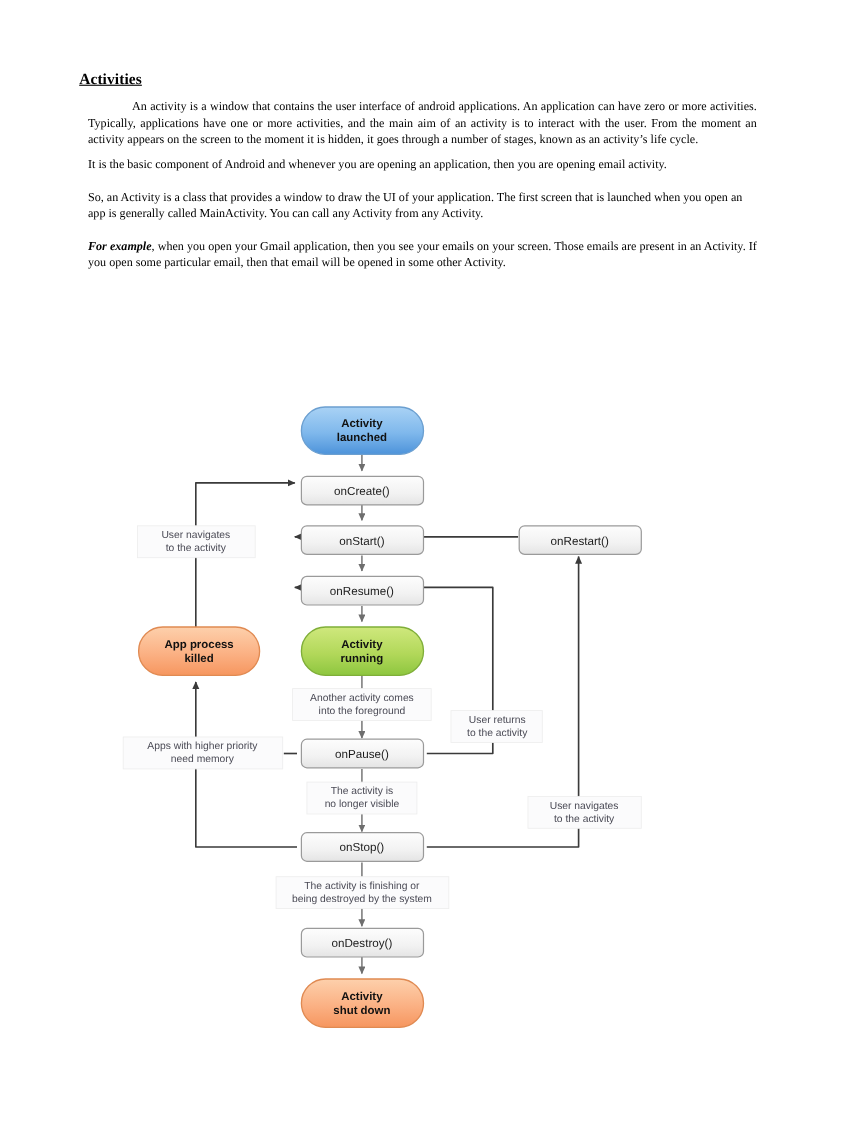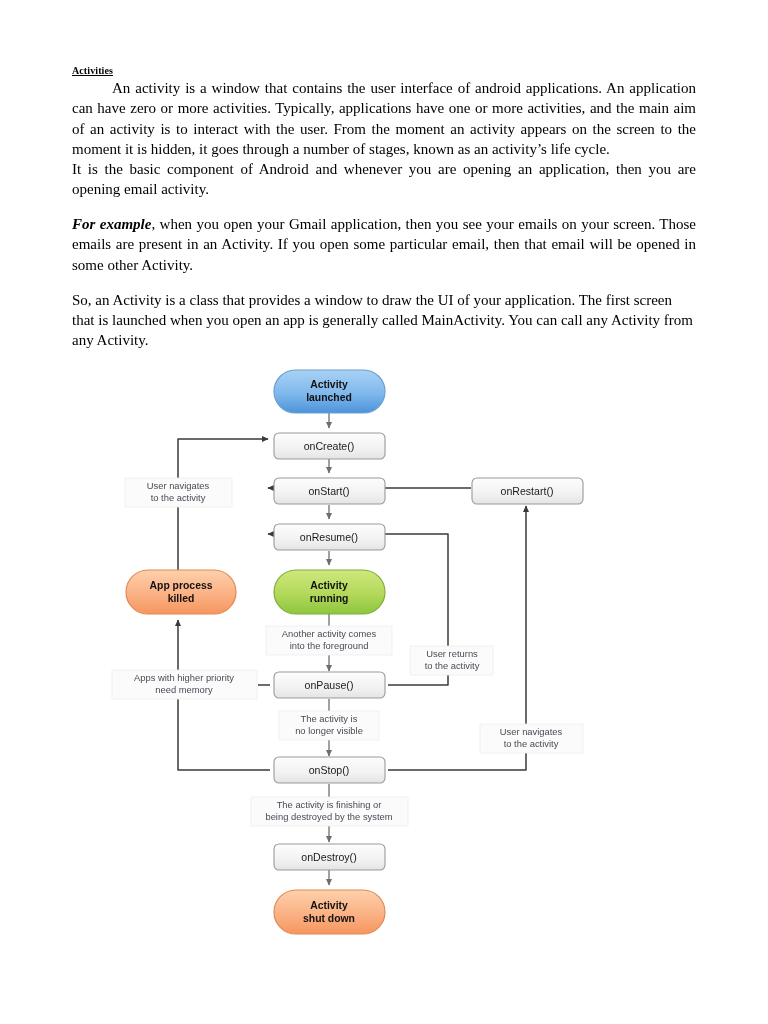--- a/index.html
+++ b/index.html
@@ -24,32 +24,32 @@
     background: #fff;
   }
   .doc-body {
     position: absolute;
     left: 72px;
     top: 64px;
     width: 624px;
   }
   h1.doc-heading {
     font-family: "Liberation Serif", "DejaVu Serif", serif;
-    font-size: 10px;
+    font-size: 14px;
     font-weight: bold;
     text-decoration: underline;
     margin: 0 0 1px 0;
     padding: 0;
     line-height: 1.32;
     letter-spacing: 0.1px;
   }
   p.para {
-    font-size: 15px;
+    font-size: 11px;
     line-height: 1.345;
-    margin: 0;
+    margin: 8px;
     padding: 0;
     text-align: justify;
     text-justify: inter-word;
   }
   p.para.indent-first {
     text-indent: 40px;
   }
   p.para.nojust {
     text-align: left;
   }
@@ -78,23 +78,23 @@
 <div class="page">
 
   <div class="doc-body">
 
     <h1 class="doc-heading">Activities</h1>
 
     <p class="para indent-first">An activity is a window that contains the user interface of android applications. An application can have zero or more activities. Typically, applications have one or more activities, and the main aim of an activity is to interact with the user. From the moment an activity appears on the screen to the moment it is hidden, it goes through a number of stages, known as an activity’s life cycle.</p>
 
     <p class="para">It is the basic component of Android and whenever you are opening an application, then you are opening email activity.</p>
 
+    <p class="para spaced nojust">So, an Activity is a class that provides a window to draw the UI of your application. The first screen that is launched when you open an app is generally called MainActivity. You can call any Activity from any Activity.</p>
+
     <p class="para spaced"><span class="em-bold-italic">For example</span><span>, when you open your Gmail application, then you see your emails on your screen. Those emails are present in an Activity. If you open some particular email, then that email will be opened in some other Activity.</span></p>
-
-    <p class="para spaced nojust">So, an Activity is a class that provides a window to draw the UI of your application. The first screen that is launched when you open an app is generally called MainActivity. You can call any Activity from any Activity.</p>
 
   </div>
 
   <div class="figure">
     <svg width="520" height="585" viewBox="0 0 520 585" xmlns="http://www.w3.org/2000/svg">
       <defs>
         <linearGradient id="gStart" x1="0" y1="0" x2="0" y2="1">
           <stop offset="0%" stop-color="#a9d2f5"></stop>
           <stop offset="55%" stop-color="#7fb8ec"></stop>
           <stop offset="100%" stop-color="#4d93da"></stop>

